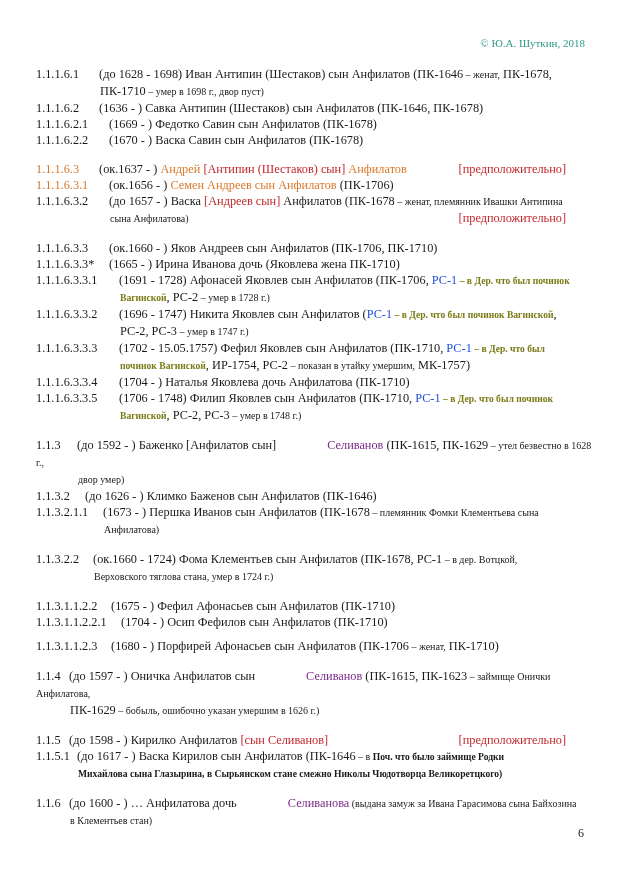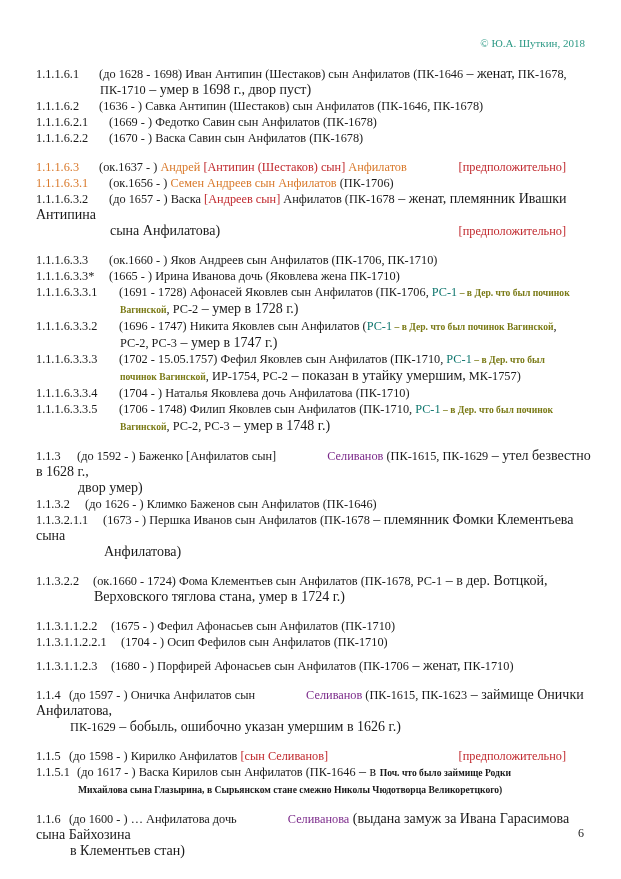--- a/index.html
+++ b/index.html
@@ -17,26 +17,26 @@
     font-size: 12px; color: #222;
   }
   .content {
     position: absolute; top: 66px; left: 36px; width: 560px;
   }
   .entry {
     font-size: 12.3px; line-height: 16px; position: relative;
   }
   .entry .num { display: inline-block; }
   .entry .cont { display: block; }
-  .small { font-size: 14px; text-align: right; }
+  .small { font-size: 10px; text-align: right; }
   .smallb { font-size: 9.6px; font-weight: bold; }
   .it { font-style: italic; font-size: 9.6px; }
   .orange { color: #d9792b; }
   .red { color: #c0282d; }
-  .olive { color: #0f766e; }
+  .olive { color: #1d4ed8; }
   .oliveb { color: #7a7a16; font-weight: bold; font-size: 9.6px; }
   .purple { color: #7b2a8a; margin-left: 48px; }
   .gap { height: 13px; }
   .gap-s { height: 8px; }
   .right-note { position: absolute; right: 30px; }
 </style>
 </head>
 <body>
 
 <div class="copyright">© Ю.А. Шуткин, 2018</div>

